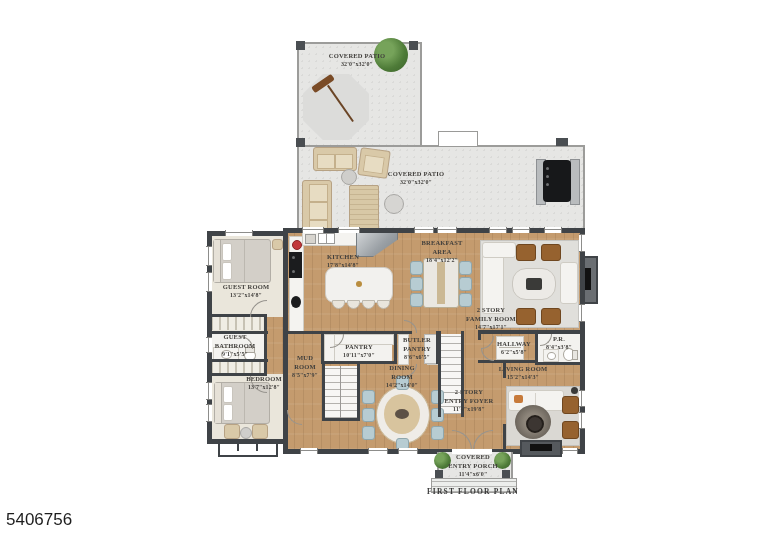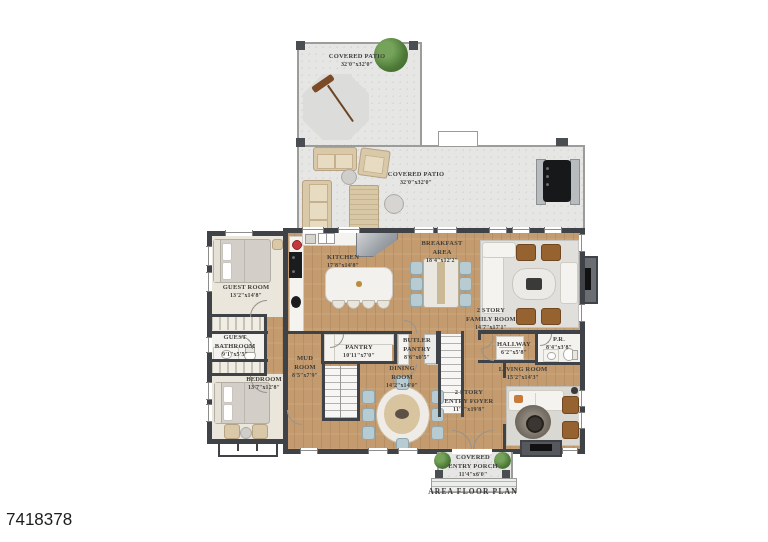--- a/index.html
+++ b/index.html
@@ -382,15 +382,15 @@
   <div class="bush" style="left:494px;top:452px;width:17px;height:17px;"></div>
   <div class="post" style="left:435px;top:470px;width:8px;height:8px;"></div>
   <div class="post" style="left:502px;top:470px;width:8px;height:8px;"></div>
   <div class="lbl" style="left:441px;top:453px;width:64px;">
     <span class="nm">COVERED
 ENTRY PORCH</span>
     <span class="dm">11'4"x6'0"</span>
   </div>
 
   <div class="a" style="left:409px;top:487px;width:128px;text-align:center;font:700 7.5px 'Liberation Serif',serif;
-              letter-spacing:1.2px;color:#3a3a3a;">AREA FLOOR PLAN</div>
-  <div class="a" style="left:6px;top:510px;font-family:'Liberation Sans',sans-serif;font-size:17px;color:#1d1d1d;">7418378</div>
+              letter-spacing:1.2px;color:#3a3a3a;">FIRST FLOOR PLAN</div>
+  <div class="a" style="left:6px;top:510px;font-family:'Liberation Sans',sans-serif;font-size:17px;color:#1d1d1d;">5406756</div>
 </div>
 
 </body></html>

